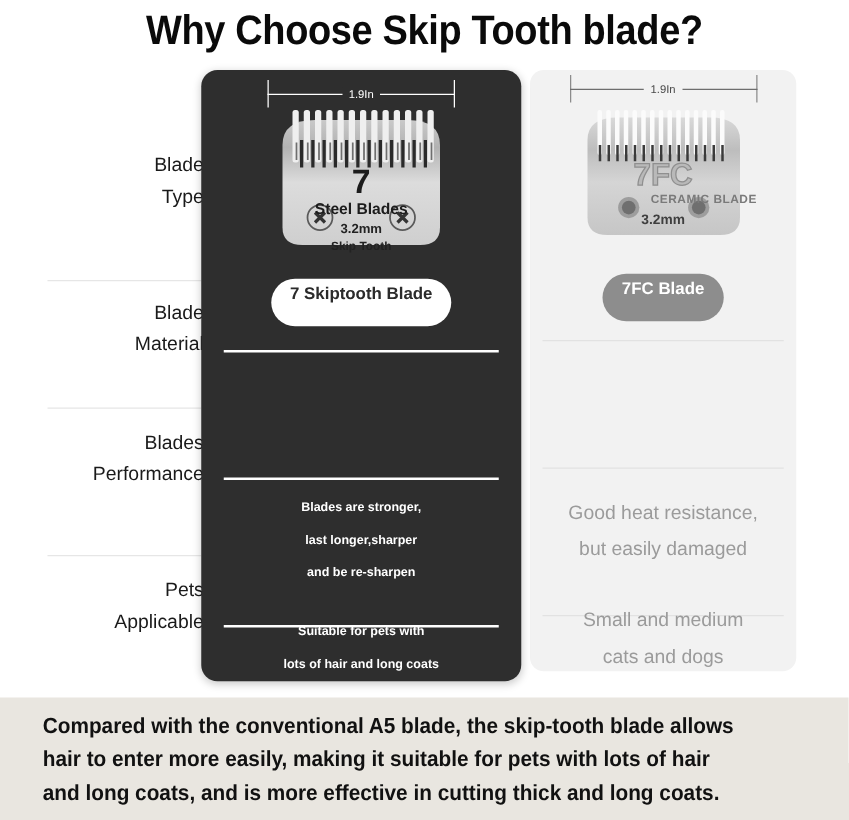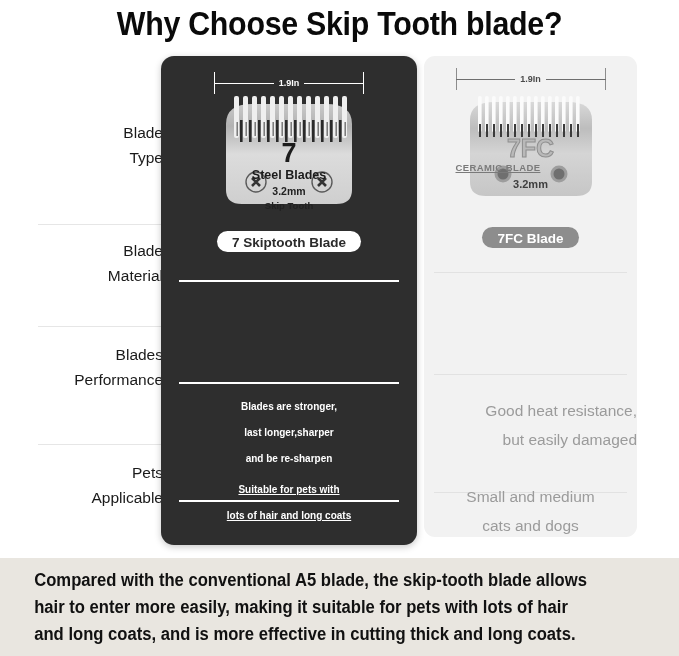--- a/index.html
+++ b/index.html
@@ -86,25 +86,25 @@
     display: flex; flex-direction: column;
     align-items: center; justify-content: center;
     text-align: center;
   }
   .d-row { color: #ffffff; }
   .l-row { color: #9b9b9b; }
 
   .d-r0 { top: 0;   height: 216px; }
   .d-r1 { top: 216px; height: 102px; }
   .d-r2 { top: 318px; height: 118px; }
-  .d-r3 { top: 420px; height: 53px; text-decoration: underline; }
+  .d-r3 { top: 436px; height: 53px; }
 
   .l-r0 { top: 0;   height: 208px; }
   .l-r1 { top: 208px; height: 102px; }
-  .l-r2 { top: 310px; height: 118px; align-items: flex-end; }
+  .l-r2 { top: 310px; height: 118px; }
   .l-r3 { top: 428px; height: 53px; }
 
   .d-div {
     position: absolute; left: 18px; width: 220px;
     height: 2px; background: #ffffff; z-index: 4;
   }
   .dd0 { top: 224px; }
   .dd1 { top: 326px; }
   .dd2 { top: 444px; }
 
@@ -130,21 +130,21 @@
     position: relative;
     width: 150px; height: 14px;
     display: flex; align-items: center; justify-content: center;
   }
   .dim .bar {
     position: absolute; left: 0; right: 0; top: 50%;
     height: 1px;
   }
   .dim .txt {
     position: relative; z-index: 2;
-    font-size: 9px; font-weight: bold;
+    font-size: 9px; font-weight: normal;
     padding: 0 5px;
   }
   .dim-dark .bar { background: #ffffff; }
   .dim-dark .txt { color: #ffffff; background: #2e2e2e; }
   .dim-light .bar { background: #6e6e6e; }
   .dim-light .txt { color: #4a4a4a; background: #f2f2f2; }
 
   .tick {
     position: absolute; top: -4px; width: 1px; height: 22px;
   }
@@ -153,21 +153,21 @@
   .tick-l { left: 0; } .tick-r { right: 0; }
 
   .blade-body {
     position: relative;
     width: 150px; height: 135px;
   }
   .blade-svg { display: block; width: 150px; height: 135px; }
 
   .pill {
     margin-top: 6px;
-    padding: 4px 15px 2px;
+    padding: 4px 15px 19px;
     border-radius: 999px;
     font-size: 13.5px; font-weight: bold;
     white-space: nowrap;
   }
   .pill-white { background: #ffffff; color: #2b2b2b; }
   .pill-gray  { background: #8d8d8d; color: #ffffff; }
 
   
   .banner {
     position: absolute;
@@ -275,21 +275,21 @@
               <rect x="107" y="38" width="2" height="13"></rect>
                 <rect x="114" y="38" width="2" height="13"></rect>
               <rect x="121" y="38" width="2" height="13"></rect>
             </g>
             <circle cx="47" cy="88" r="8.5" fill="#9d9d9d"></circle>
             <circle cx="47" cy="88" r="5.5" fill="#6f6f6f"></circle>
             <circle cx="103" cy="88" r="8.5" fill="#9d9d9d"></circle>
             <circle cx="103" cy="88" r="5.5" fill="#6f6f6f"></circle>
           </svg>
           <div style="position:absolute;left:0;top:48px;width:150px;text-align:center;font-size:25px;font-weight:bold;color:#b9b9b9;-webkit-text-stroke:1px #8f8f8f;">7FC</div>
-          <div style="position:absolute;left:0;top:76px;width:150px;text-align:left;font-size:9.5px;font-weight:bold;color:#7a7a7a;letter-spacing:0.4px;text-decoration:underline;">CERAMIC BLADE</div>
+          <div style="position:absolute;left:0;top:76px;width:150px;text-align:right;font-size:9.5px;font-weight:bold;color:#7a7a7a;letter-spacing:0.4px;">CERAMIC BLADE</div>
           <div style="position:absolute;left:0;top:92px;width:150px;text-align:center;font-size:11px;font-weight:bold;color:#3f3f3f;">3.2mm</div>
         </div>
 
         <div class="pill pill-gray">7FC Blade</div>
       </div>
     </div>
     <div class="l-div ldv0"></div>
 
     <div class="l-div ldv1"></div>
 

